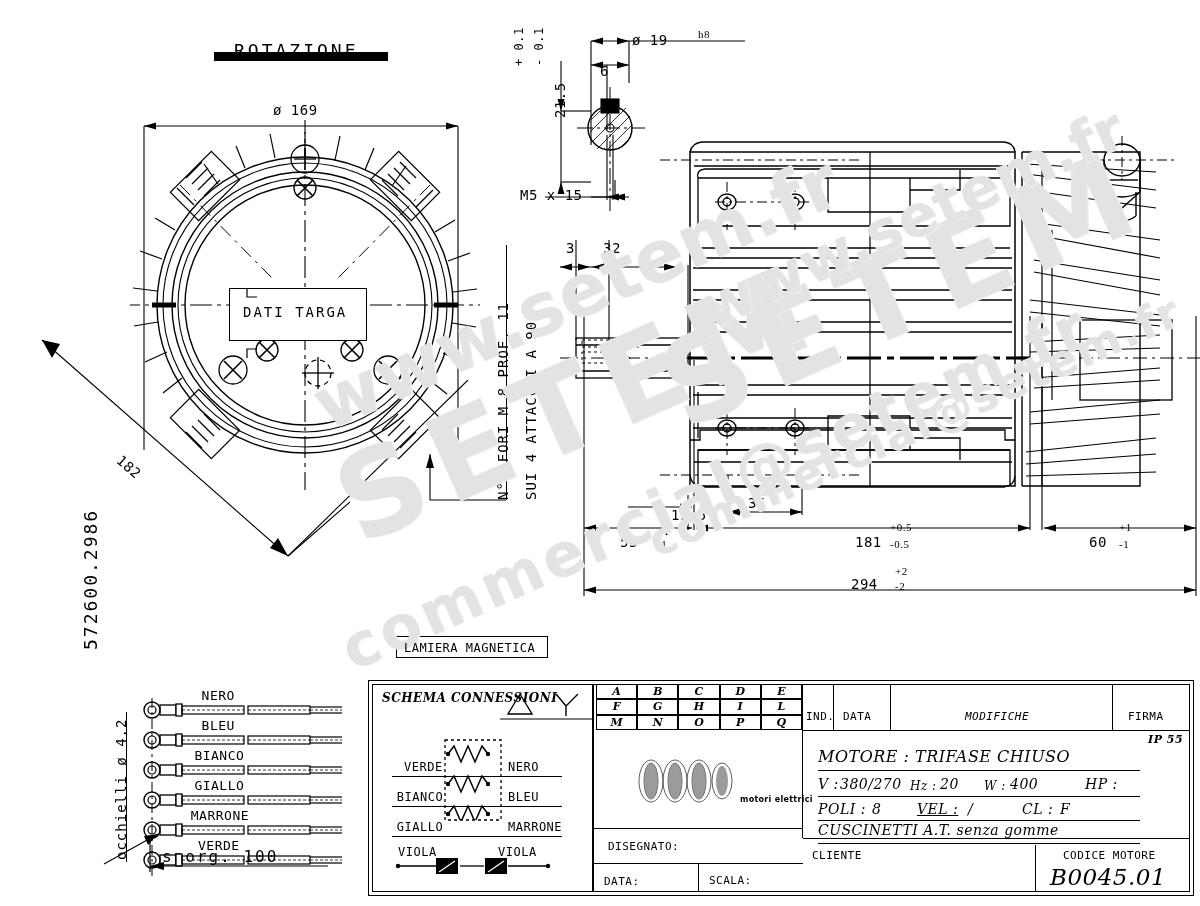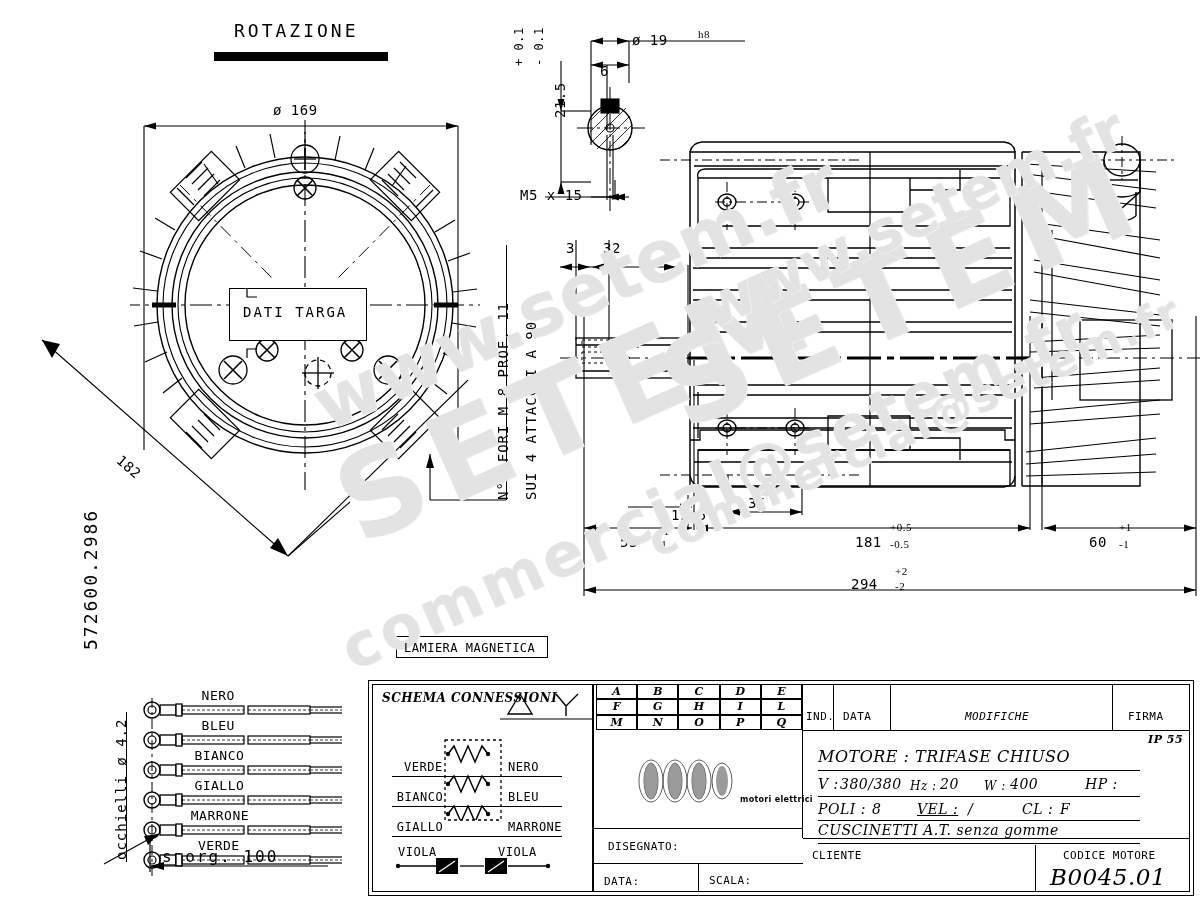--- a/index.html
+++ b/index.html
@@ -35,21 +35,21 @@
 
   <div id="wm">
     <div class="wmtx" style="left:300px;top:370px;font-size:72px;transform:rotate(-24deg);transform-origin:0 0;">www.setem.fr</div>
     <div class="wmtx" style="left:315px;top:445px;font-size:118px;transform:rotate(-24deg);transform-origin:0 0;letter-spacing:14px;">SETEM</div>
     <div class="wmtx" style="left:640px;top:330px;font-size:118px;transform:rotate(-24deg);transform-origin:0 0;letter-spacing:14px;">SETEM</div>
     <div class="wmtx" style="left:690px;top:280px;font-size:58px;transform:rotate(-24deg);transform-origin:0 0;">www.setem.fr</div>
     <div class="wmtx" style="left:330px;top:620px;font-size:60px;transform:rotate(-24deg);transform-origin:0 0;letter-spacing:4px;">commercial@setem.fr</div>
     <div class="wmtx" style="left:640px;top:520px;font-size:44px;transform:rotate(-24deg);transform-origin:0 0;letter-spacing:2px;">commercial@setem.fr</div>
   </div>
 
-  <div class="txt t17" style="left:234px;top:20px;letter-spacing:3px;">ROTAZIONE</div>
+  <div class="txt t17" style="left:234px;top:40px;letter-spacing:3px;">ROTAZIONE</div>
   <div class="ln" style="left:214px;top:52px;width:174px;height:9px;"></div>
 
   <div class="txt t13" style="left:273px;top:102px;">ø 169</div>
   <svg class="abs" style="left:120px;top:120px;" width="360" height="380">
     <g stroke="#000" stroke-width="1.1" fill="none">
       <line x1="24" y1="6" x2="338" y2="6"></line>
       <line x1="24" y1="6" x2="24" y2="330"></line>
       <line x1="338" y1="6" x2="338" y2="330"></line>
     </g>
     <path d="M24,6 L36,2.5 L36,9.5 Z" fill="#000"></path>
@@ -662,21 +662,21 @@
   <div class="txt sans t7" style="left:740px;top:795px;font-weight:bold;z-index:11;letter-spacing:.3px;">motori elettrici</div>
 
   <div class="ln" style="left:802px;top:838px;width:1.3px;height:0px;z-index:9;"></div>
   <div class="ln" style="left:803px;top:838px;width:387px;height:1.3px;z-index:9;"></div>
   <div class="txt t10 ital" style="left:1148px;top:733px;z-index:10;">IP 55</div>
 
   <div class="txt t15 italn" style="left:818px;top:747px;z-index:10;">MOTORE : TRIFASE CHIUSO</div>
   <div class="ln" style="left:818px;top:770px;width:322px;height:1.2px;z-index:10;"></div>
 
   <div class="txt t13 italn" style="left:818px;top:776px;z-index:10;">V :</div>
-  <div class="txt t13 italn" style="left:840px;top:776px;z-index:10;">380/380</div>
+  <div class="txt t13 italn" style="left:840px;top:776px;z-index:10;">380/270</div>
   <div class="txt t11 italn" style="left:910px;top:779px;z-index:10;">Hz :</div>
   <div class="txt t13 italn" style="left:940px;top:776px;z-index:10;">20</div>
   <div class="txt t11 italn" style="left:984px;top:779px;z-index:10;">W :</div>
   <div class="txt t13 italn" style="left:1010px;top:776px;z-index:10;">400</div>
   <div class="txt t13 italn" style="left:1085px;top:776px;z-index:10;">HP :</div>
   <div class="ln" style="left:818px;top:796px;width:322px;height:1.2px;z-index:10;"></div>
 
   <div class="txt t13 italn" style="left:818px;top:801px;z-index:10;">POLI :</div>
   <div class="txt t13 italn" style="left:872px;top:801px;z-index:10;">8</div>
   <div class="txt t13 italn" style="left:917px;top:801px;z-index:10;text-decoration:underline;">VEL :</div>

